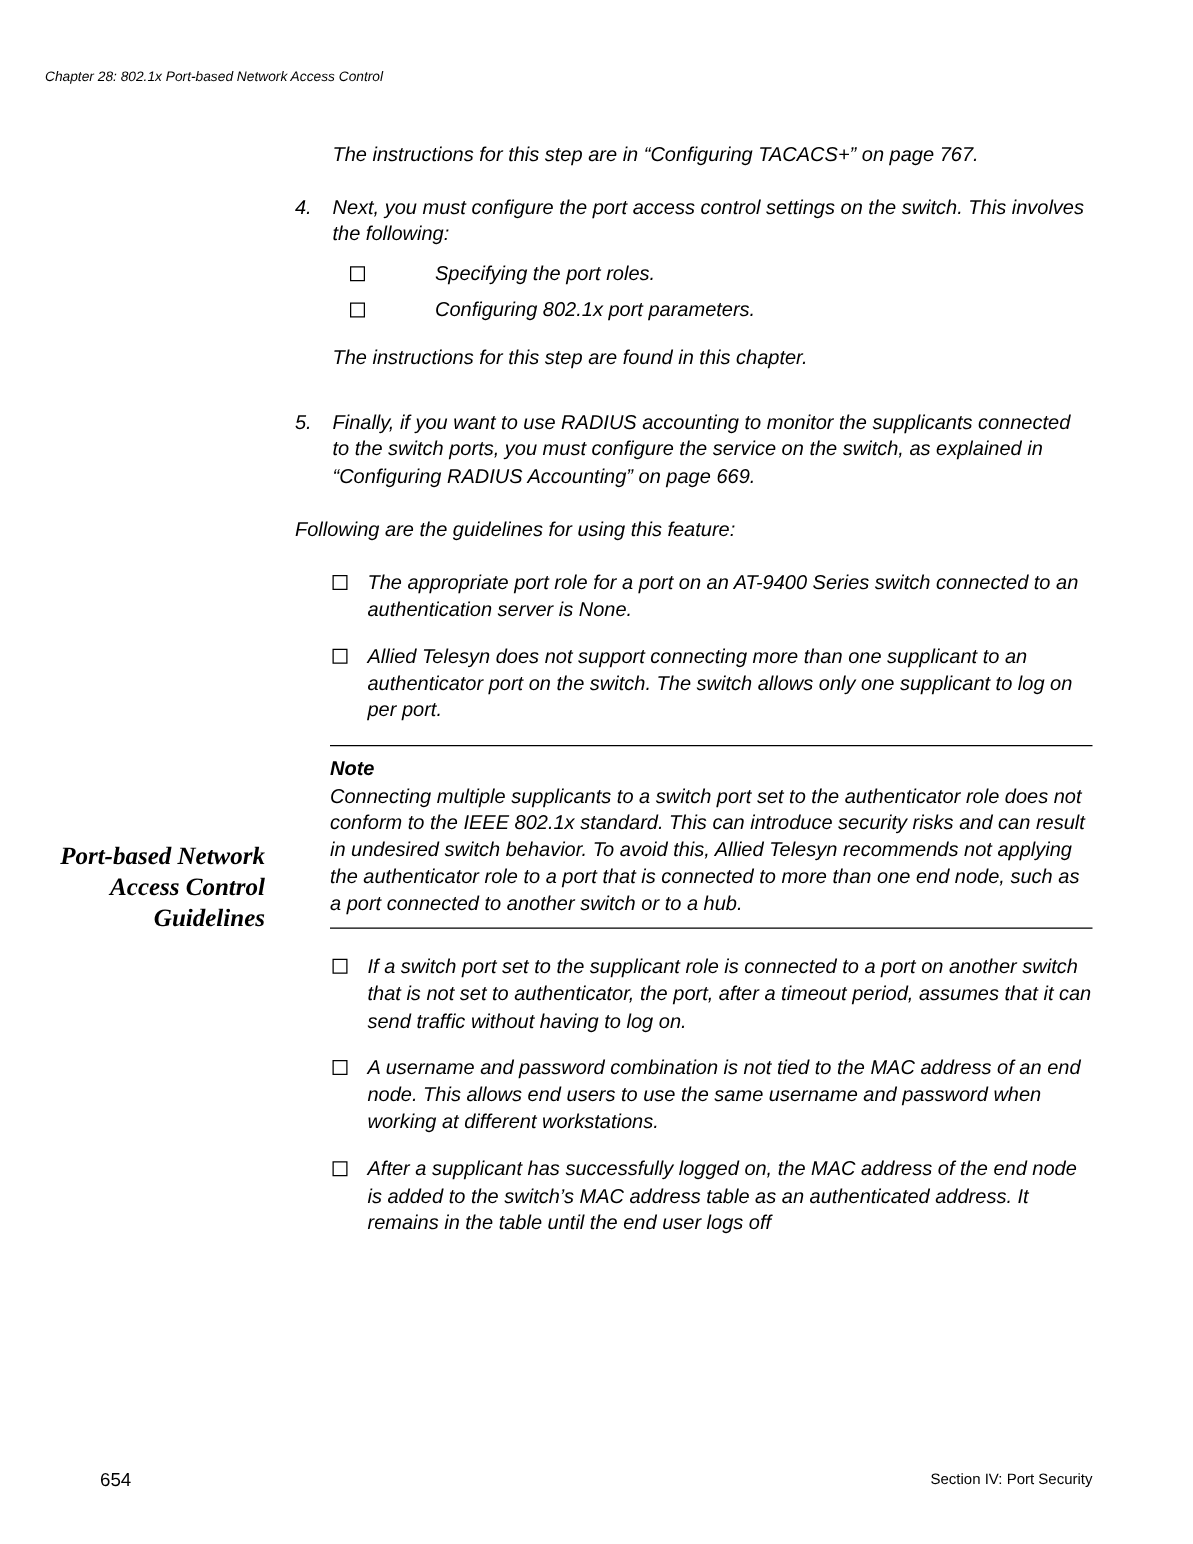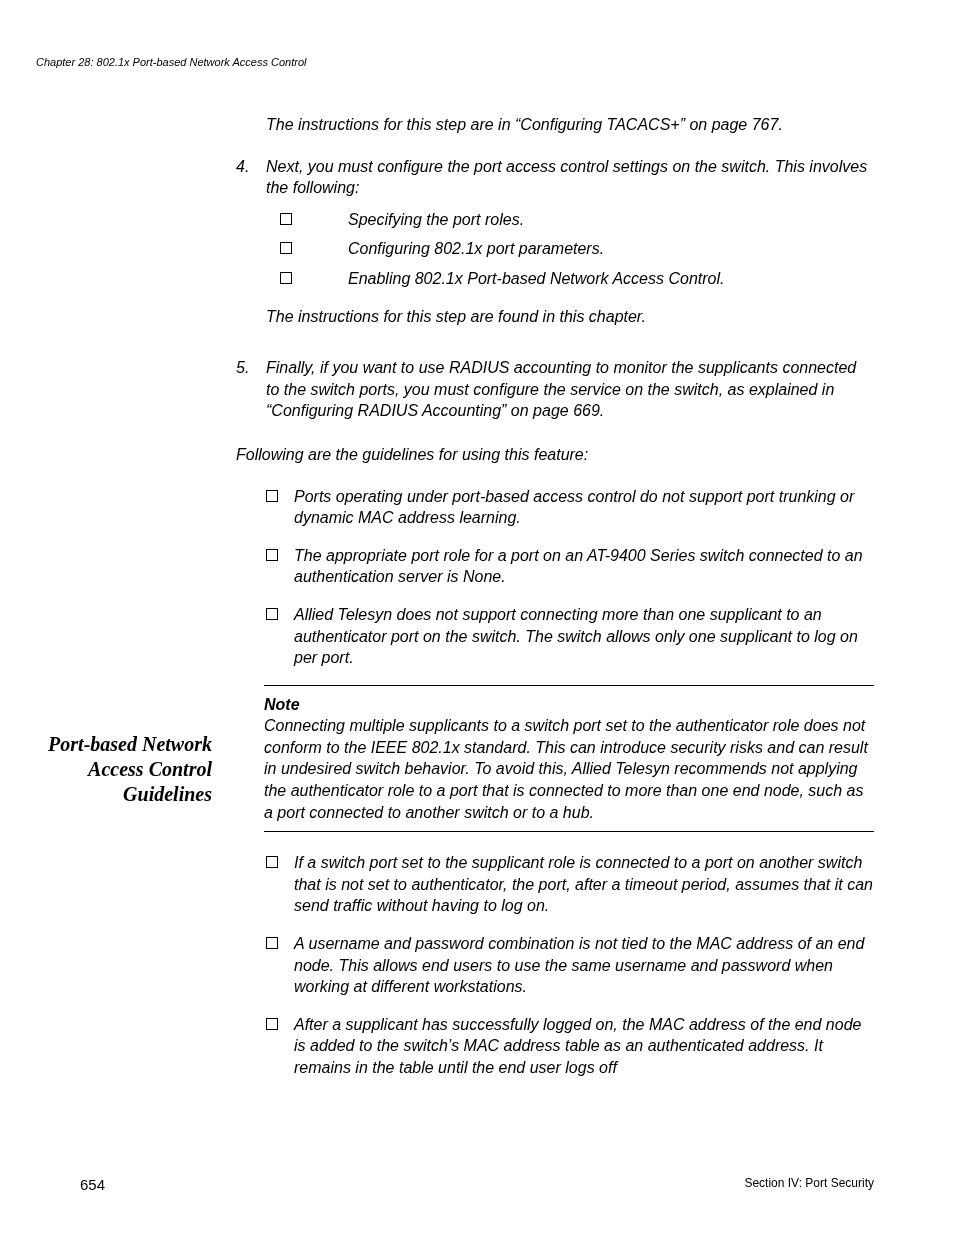--- a/index.html
+++ b/index.html
@@ -140,47 +140,39 @@
           <div>Next, you must configure the port access control settings on the switch. This involves the following:</div>
           <div class="cb-list cb-list-tight" style="padding-left:14px">
             <div class="cb-item">
               <div class="cb-box"></div>
               <div class="cb-body">Specifying the port roles.</div>
             </div>
             <div class="cb-item">
               <div class="cb-box"></div>
               <div class="cb-body">Configuring 802.1x port parameters.</div>
             </div>
-            <div class="cb-item">
-              <div class="cb-box"></div>
-              <div class="cb-body">Enabling 802.1x Port-based Network Access Control.</div>
-            </div>
           </div>
           <div class="para">The instructions for this step are found in this chapter.</div>
         </div>
       </div>
 
       <div class="ol-item" style="margin-bottom:22px">
         <div class="ol-num">5.</div>
         <div class="ol-body">Finally, if you want to use RADIUS accounting to monitor the supplicants connected to the switch ports, you must configure the service on the switch, as explained in “Configuring RADIUS Accounting” on page 669.</div>
       </div>
 
     </div>
   </div>
 
   <div class="guidelines-section">
     <div class="side-heading">Port-based Network Access Control Guidelines</div>
     <div class="main-col">
       <p class="guidelines-intro">Following are the guidelines for using this feature:</p>
 
       <div class="guidelines-list" style="padding-left:30px">
-        <div class="cb-item">
-          <div class="cb-box"></div>
-          <div class="cb-body">Ports operating under port-based access control do not support port trunking or dynamic MAC address learning.</div>
-        </div>
         <div class="cb-item">
           <div class="cb-box"></div>
           <div class="cb-body">The appropriate port role for a port on an AT-9400 Series switch connected to an authentication server is None.</div>
         </div>
         <div class="cb-item">
           <div class="cb-box"></div>
           <div class="cb-body">Allied Telesyn does not support connecting more than one supplicant to an authenticator port on the switch. The switch allows only one supplicant to log on per port.</div>
         </div>
       </div>
 

